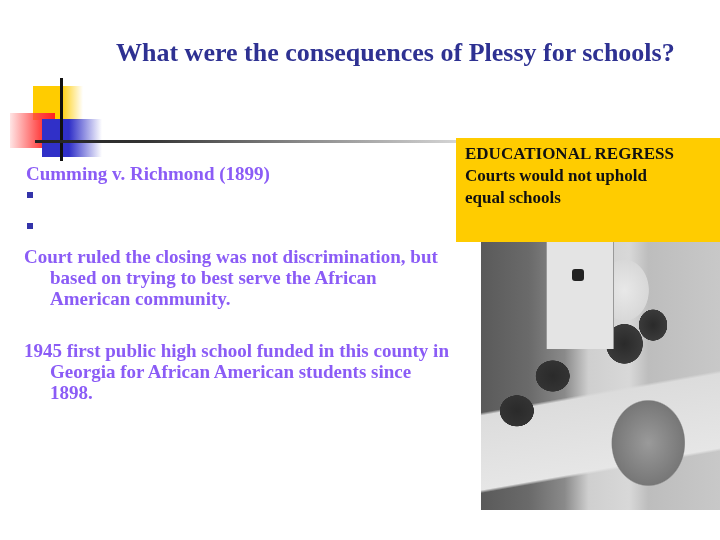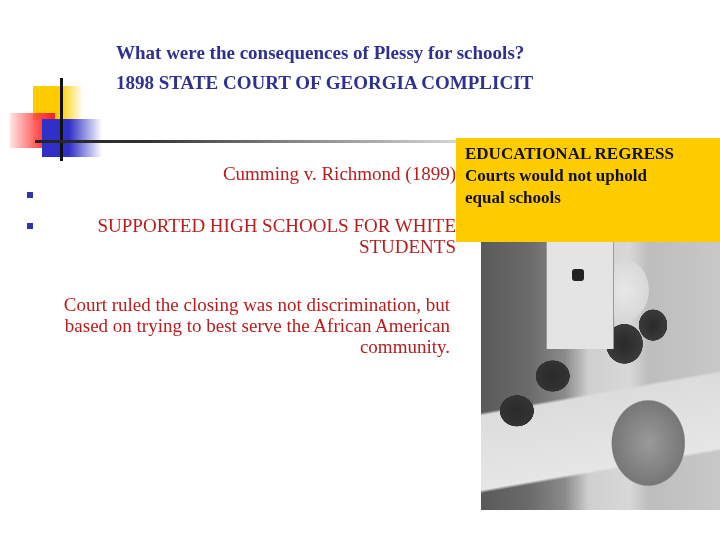--- a/index.html
+++ b/index.html
@@ -23,41 +23,41 @@
   }
   .vline {
     left: 60px; top: 78px; width: 3px; height: 83px; background: #111;
   }
   .hline {
     left: 35px; top: 140px; width: 440px; height: 3px;
     background: linear-gradient(to right, #222 0%, #333 25%, #888 60%, #ddd 100%);
   }
   .title {
     position: absolute; left: 116px; top: 38px; width: 600px;
-    color: #2E3192; font-weight: bold; font-size: 19px; line-height: 30px;
+    color: #2E3192; font-weight: bold; font-size: 26px; line-height: 30px;
   }
   .title div { white-space: nowrap; }
   .callout {
     position: absolute; left: 456px; top: 138px; width: 288px; height: 104px;
     background: #FFCC00; box-sizing: border-box; padding: 5px 4px 0 9px;
     color: #111; font-weight: bold; font-size: 17px; line-height: 22px;
   }
   .callout .u { text-decoration: underline; }
   .body-text {
     position: absolute; left: 26px; top: 163px; width: 430px;
-    color: #b91c1c; font-weight: normal; font-size: 19px; line-height: 21px; text-align: right;
+    color: #8b5cf6; font-weight: bold; font-size: 19px; line-height: 21px;
   }
   .heading { margin: 0; }
   .bullet {
     position: relative; padding-left: 26px; margin: 0;
   }
   .bullet .sq {
     position: absolute; left: 1px; top: 8px; width: 6px; height: 6px; background: #3333AA;
   }
-  .para { padding-left: 26px; text-indent: -26px; margin: 6px; }
+  .para { padding-left: 26px; text-indent: -26px; margin: 0; }
   .photo {
     position: absolute; left: 481px; top: 242px; width: 239px; height: 268px;
     background:
       radial-gradient(ellipse 40px 50px at 60% 18%, #e8e8e8 0%, #d8d8d8 60%, rgba(0,0,0,0) 62%),
       radial-gradient(ellipse 30px 26px at 42% 33%, #222 0%, #333 70%, rgba(0,0,0,0) 72%),
       radial-gradient(ellipse 24px 22px at 30% 50%, #2a2a2a 0%, #333 70%, rgba(0,0,0,0) 72%),
       radial-gradient(ellipse 24px 22px at 15% 63%, #2a2a2a 0%, #333 70%, rgba(0,0,0,0) 72%),
       radial-gradient(ellipse 26px 28px at 60% 38%, #2a2a2a 0%, #3a3a3a 70%, rgba(0,0,0,0) 72%),
       radial-gradient(ellipse 20px 22px at 72% 31%, #2a2a2a 0%, #3a3a3a 70%, rgba(0,0,0,0) 72%),
       radial-gradient(ellipse 60px 70px at 70% 75%, #9a9a9a 0%, #777 60%, rgba(0,0,0,0) 62%),
@@ -77,40 +77,39 @@
 <body>
 
 <div class="deco sq-yellow"></div>
 <div class="deco sq-red"></div>
 <div class="deco sq-blue"></div>
 <div class="deco vline"></div>
 <div class="deco hline"></div>
 
 <div class="title">
   <div>What were the consequences of Plessy for schools?</div>
-  <div>1898 STATE COURT OF GEORGIA COMPLICIT</div>
 </div>
 
 <div class="callout">
   <div>EDUCATIONAL REGRESS</div>
   <div>Courts would not uphold</div>
   <div>equal schools</div>
 </div>
 
 <div class="body-text">
   <p class="heading">Cumming v. Richmond (1899)</p>
   <div class="bullet">
     <span class="sq"></span>
   </div>
   <div style="height:31px"></div>
   <div class="bullet">
     <span class="sq"></span>
-    <span>SUPPORTED HIGH SCHOOLS FOR WHITE STUDENTS</span>
   </div>
   <div style="height:31px"></div>
   <p class="para" style="margin-left:-2px">Court ruled the closing was not discrimination, but based on trying to best serve the African American community.</p>
   <div style="height:31px"></div>
+  <p class="para" style="margin-left:-2px">1945 first public high school funded in this county in Georgia for African American students since 1898.</p>
 </div>
 
 <div class="photo">
   <div class="poster"></div>
   <div class="cow"></div>
 </div>
 
 </body></html>

